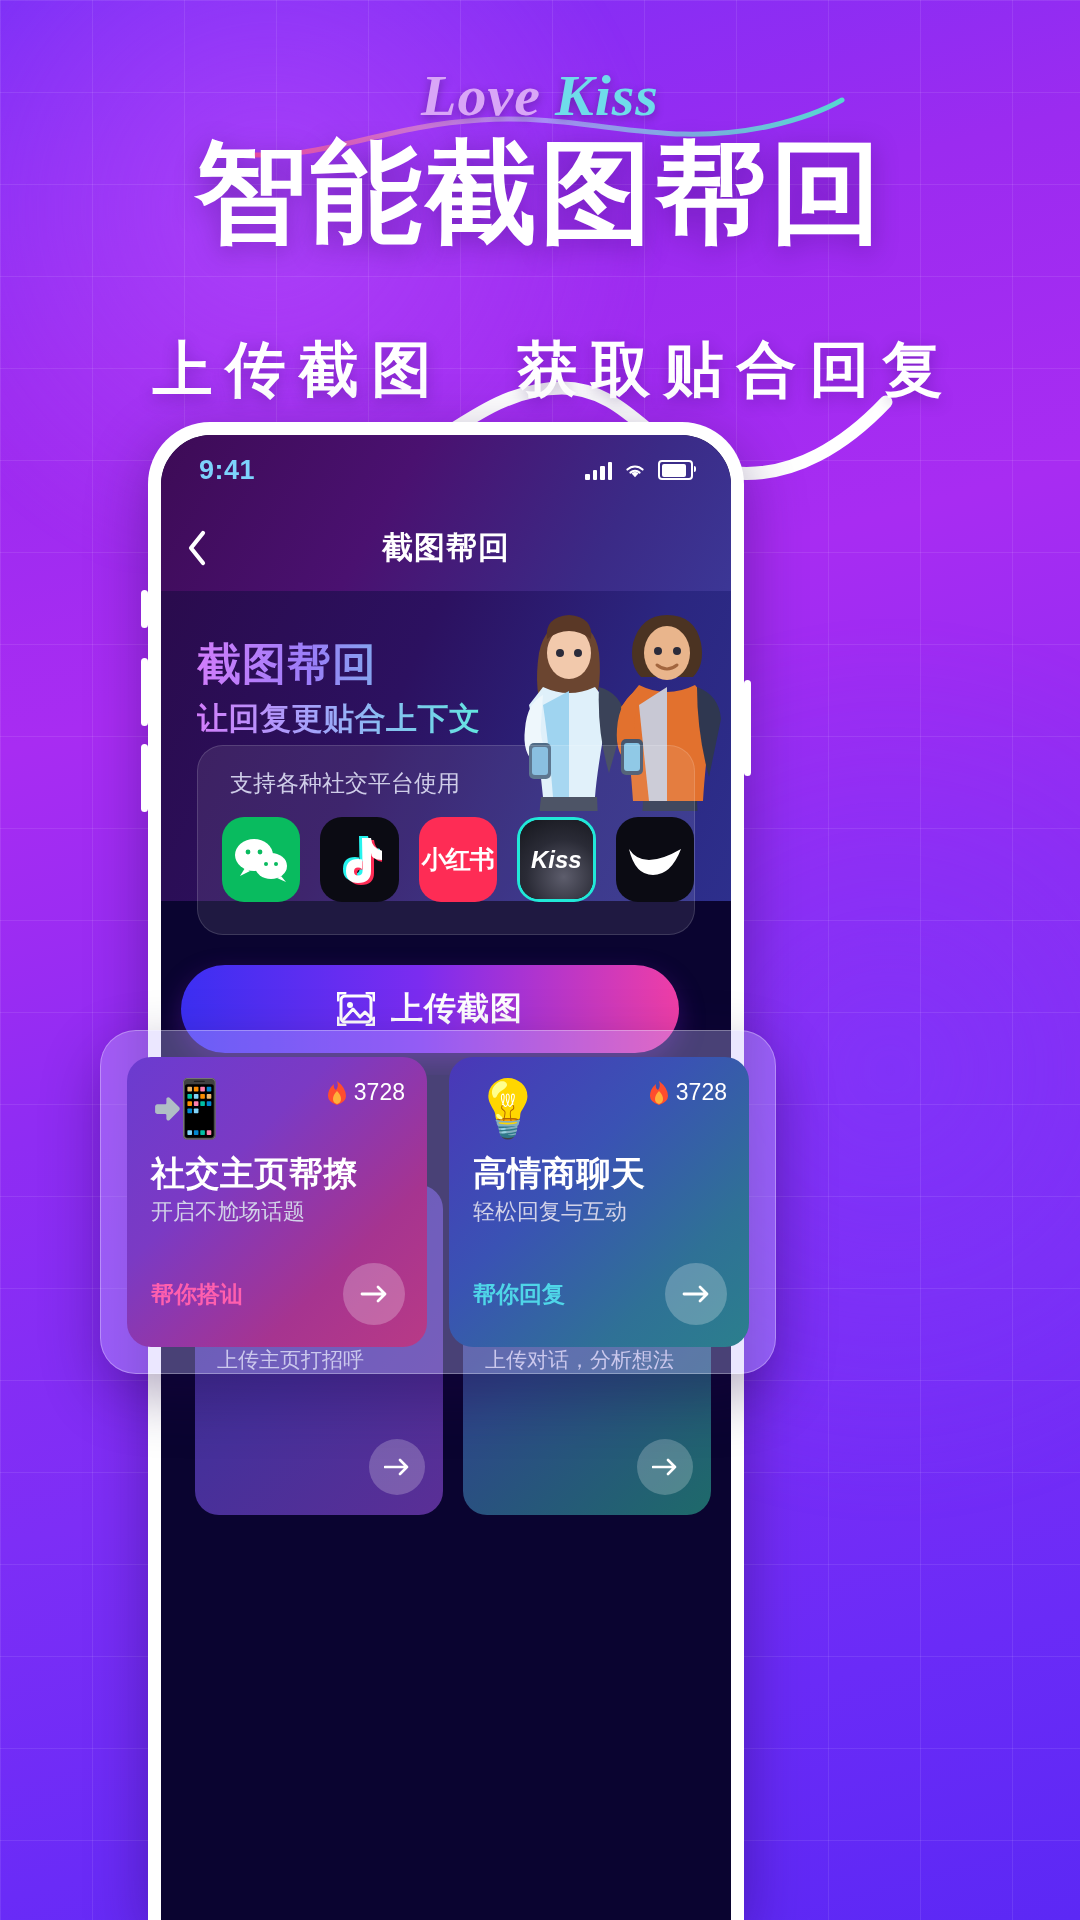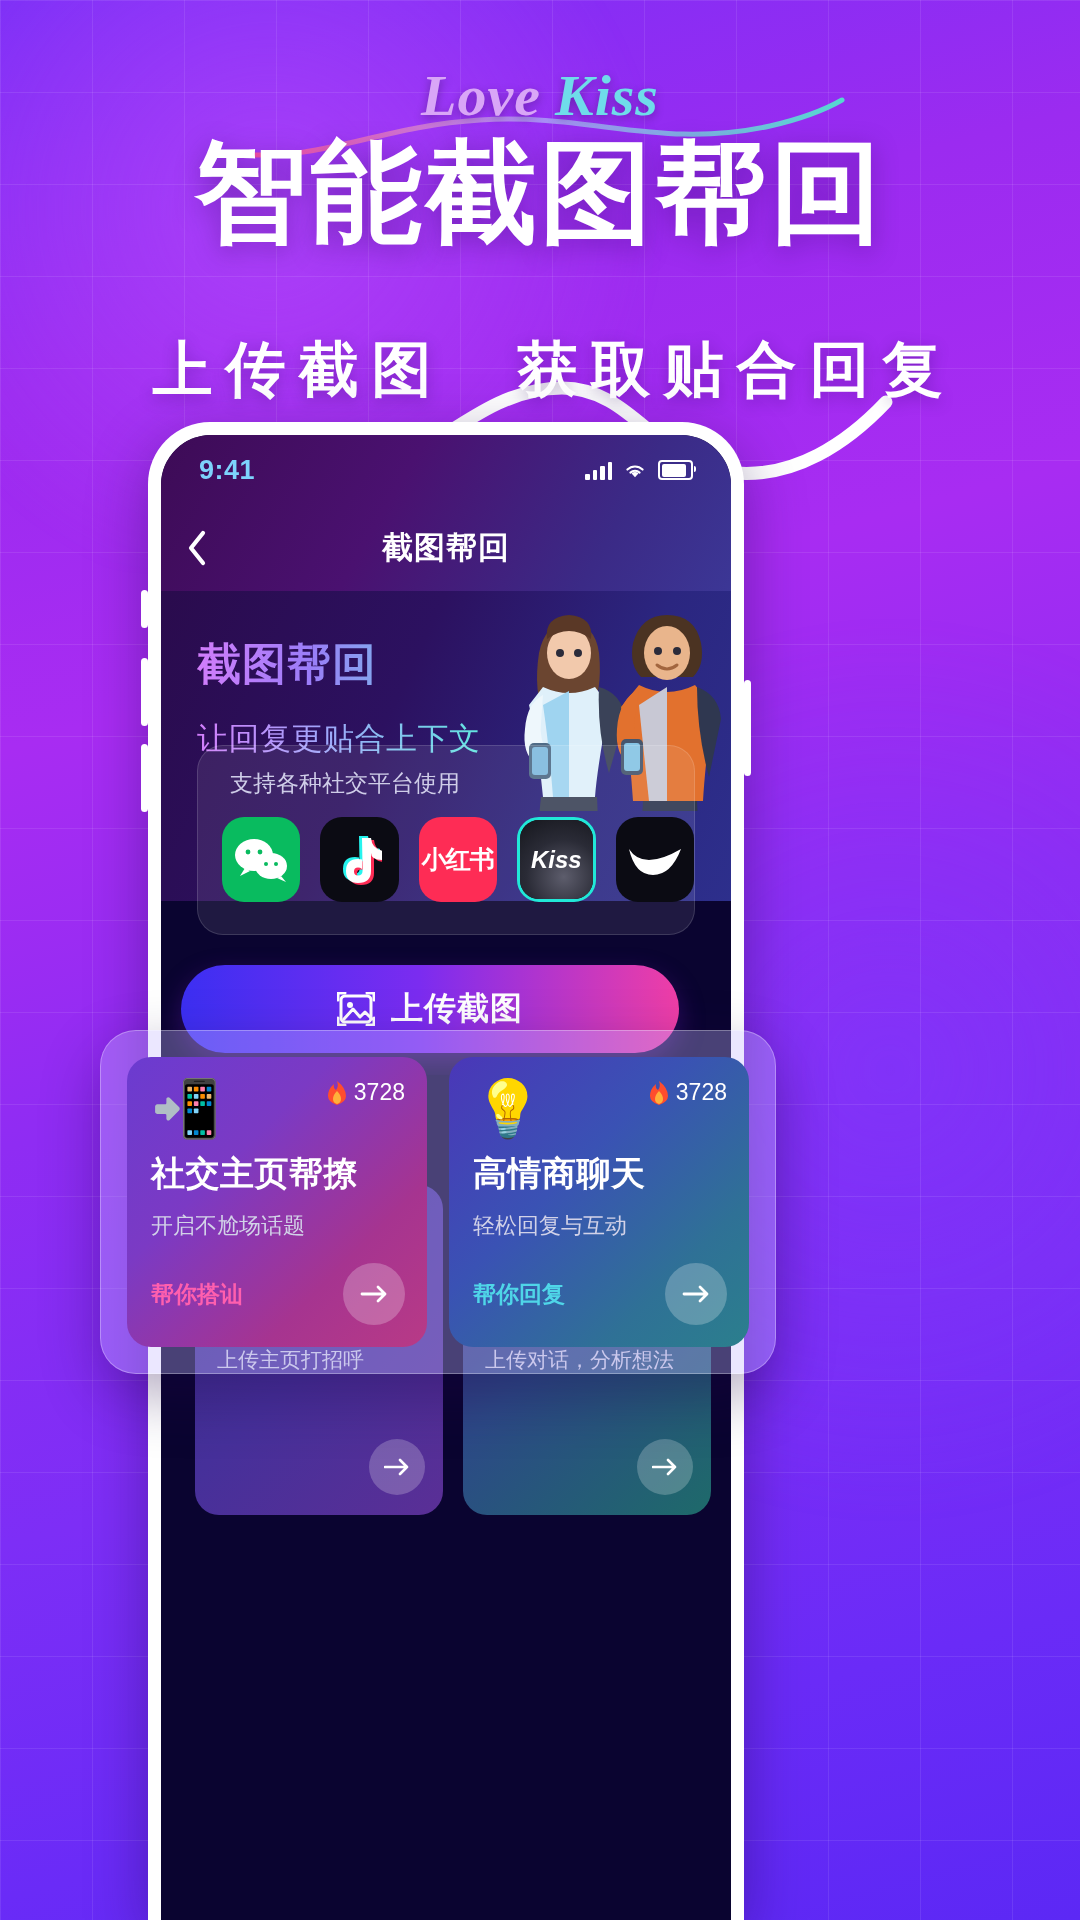--- a/index.html
+++ b/index.html
@@ -108,21 +108,21 @@
     background:linear-gradient(115deg,#2a0b4d 0%,#2c1160 40%,#2b2680 72%,#2d2f8c 100%);
     overflow:hidden;
   }
   .hero-txt{position:absolute;left:36px;top:44px;}
   .hero-t1{
     font-size:44px;font-weight:900;letter-spacing:1px;
     background:linear-gradient(90deg,#d27dfb 0%,#9a7df8 40%,#62e6e0 100%);
     -webkit-background-clip:text;background-clip:text;color:transparent;
   }
   .hero-t2{
-    margin-top:24px;font-size:31px;font-weight:400;letter-spacing:.5px;
+    margin-top:4px;font-size:31px;font-weight:700;letter-spacing:.5px;
     background:linear-gradient(90deg,#d27dfb 0%,#9fa6fa 45%,#62e6e0 100%);
     -webkit-background-clip:text;background-clip:text;color:transparent;
   }
   .hero-people{position:absolute;right:-6px;top:0;width:290px;height:220px;}
 
   
   .plat-card{
     position:absolute;left:36px;top:310px;width:498px;height:190px;
     background:rgba(255,255,255,.085);
     border:1px solid rgba(255,255,255,.14);
@@ -170,21 +170,21 @@
     box-shadow:0 22px 60px rgba(30,0,70,.33);
     z-index:9;box-sizing:border-box;padding:26px;
     display:flex;gap:22px;
   }
   .fcard{
     flex:1;border-radius:24px;position:relative;overflow:hidden;box-sizing:border-box;padding:24px 24px;
   }
   .fcard .hot{position:absolute;right:22px;top:22px;display:flex;align-items:center;gap:7px;color:#fff;font-size:23px;}
   .fcard .femoji{font-size:56px;line-height:1;}
   .fcard .fname{color:#fff;font-size:34px;font-weight:800;margin-top:14px;letter-spacing:.5px;}
-  .fcard .fdesc{color:#d2d2e8;font-size:22px;margin-top:14px;}
+  .fcard .fdesc{color:#d2d2e8;font-size:22px;}
   .fcard .ffoot{position:absolute;left:24px;right:22px;bottom:22px;display:flex;align-items:center;justify-content:space-between;}
   .fcta{font-size:23px;font-weight:600;}
   .farrow{width:62px;height:62px;border-radius:50%;background:rgba(255,255,255,.24);
     display:flex;align-items:center;justify-content:center;}
 </style>
 </head>
 <body>
 
 <div class="poster">
   <div class="glow-a"></div>

